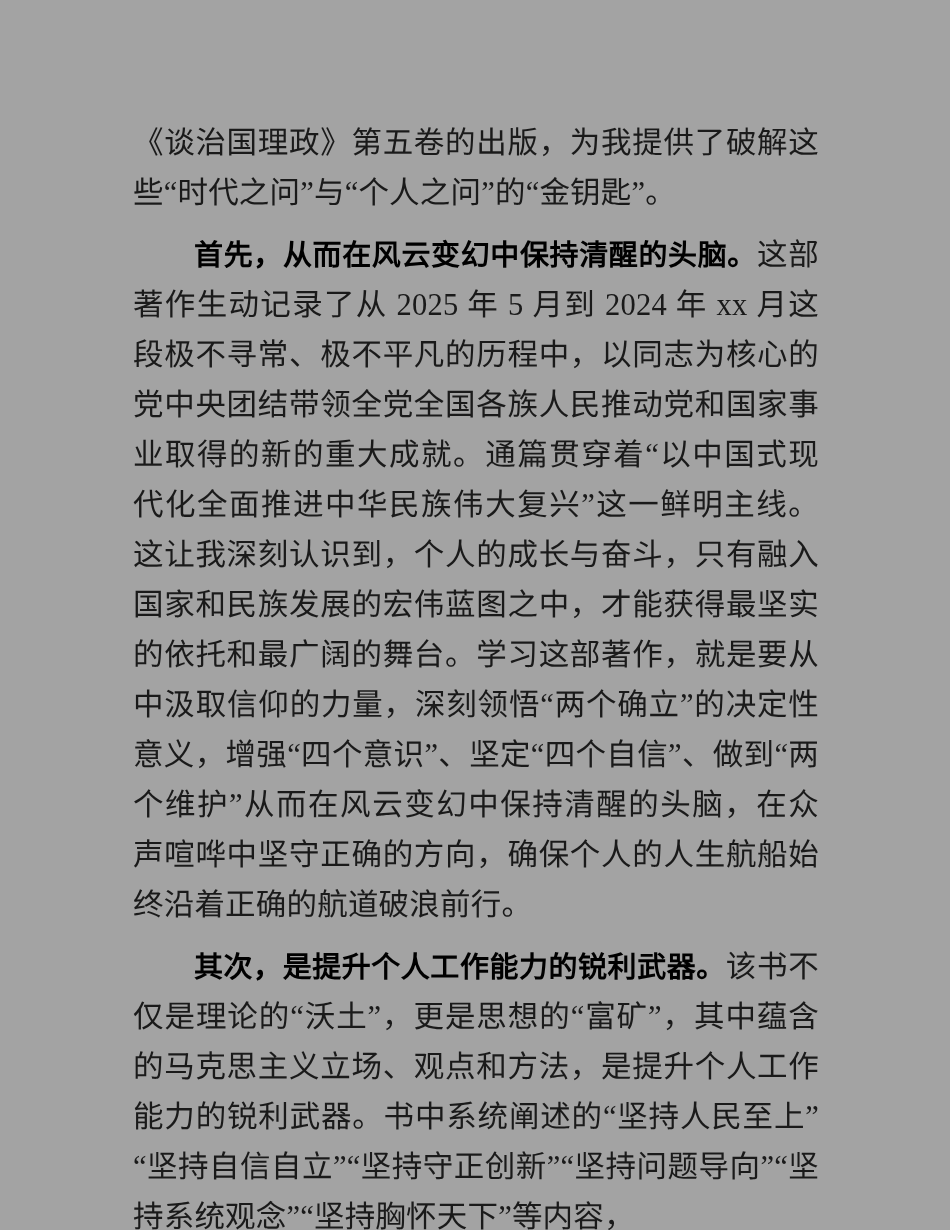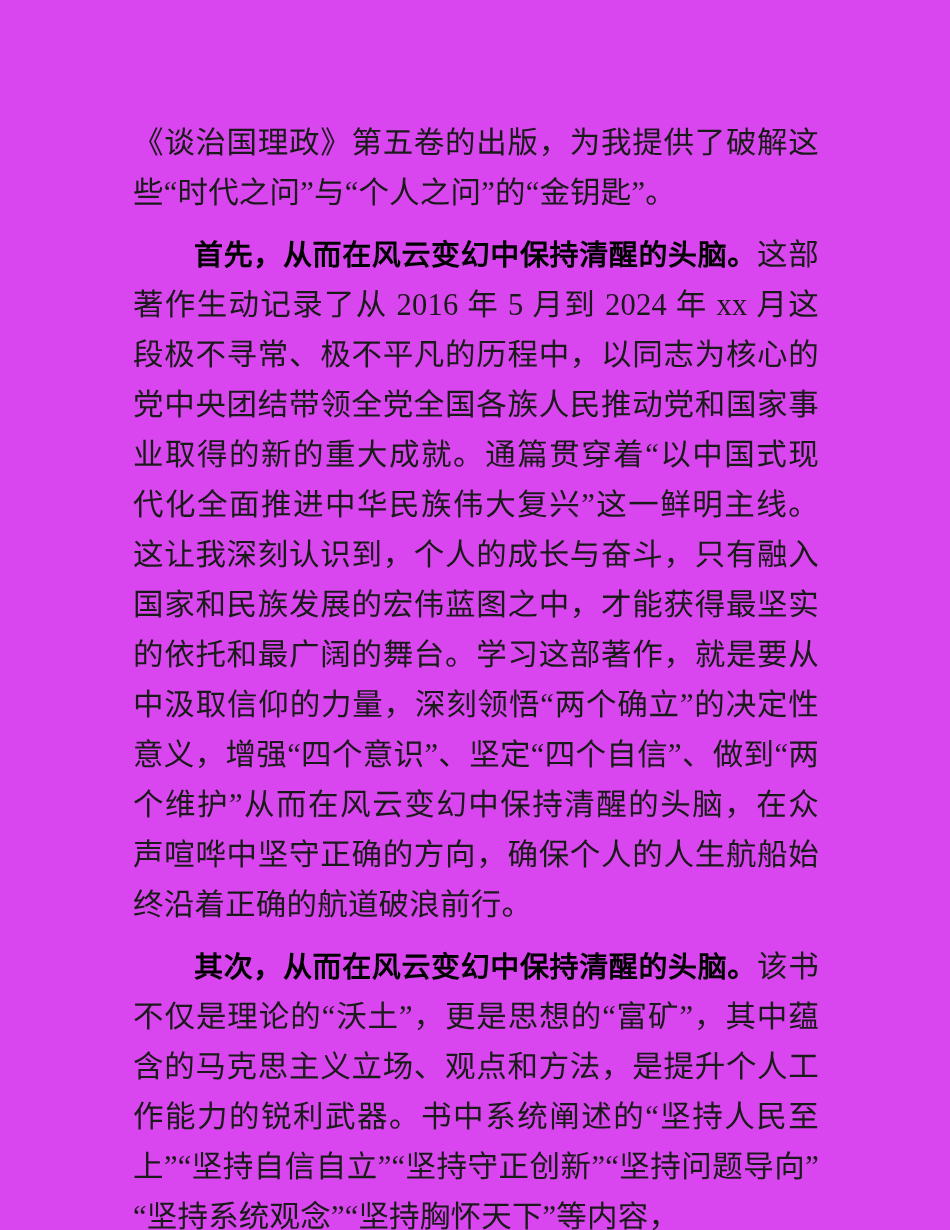--- a/index.html
+++ b/index.html
@@ -7,21 +7,21 @@
     margin: 0;
     padding: 0;
     background: #ffffff;
   }
 
   .page {
     position: relative;
     width: 950px;
     height: 1230px;
     margin: 0 auto;
-    background: #d946ef;
+    background: #a3a3a3;
     overflow: hidden;
     box-sizing: border-box;
   }
 
   .text-column {
     position: absolute;
     left: 133px;
     top: 118px;
     width: 686px;
   }
@@ -59,21 +59,21 @@
 <body>
 
 <div class="page">
   <div class="text-column">
 
     <p class="para">
       <span>《谈治国理政》第五卷的出版，为我提供了破解这些“时代之问”与“个人之问”的“金钥匙”。</span>
     </p>
 
     <p class="para indent">
-      <span class="lead">首先，从而在风云变幻中保持清醒的头脑。</span><span>这部著作生动记录了从 2016 年 5 月到 2024 年 xx 月这段极不寻常、极不平凡的历程中，以同志为核心的党中央团结带领全党全国各族人民推动党和国家事业取得的新的重大成就。通篇贯穿着“以中国式现代化全面推进中华民族伟大复兴”这一鲜明主线。这让我深刻认识到，个人的成长与奋斗，只有融入国家和民族发展的宏伟蓝图之中，才能获得最坚实的依托和最广阔的舞台。学习这部著作，就是要从中汲取信仰的力量，深刻领悟“两个确立”的决定性意义，增强“四个意识”、坚定“四个自信”、做到“两个维护”从而在风云变幻中保持清醒的头脑，在众声喧哗中坚守正确的方向，确保个人的人生航船始终沿着正确的航道破浪前行。</span>
+      <span class="lead">首先，从而在风云变幻中保持清醒的头脑。</span><span>这部著作生动记录了从 2025 年 5 月到 2024 年 xx 月这段极不寻常、极不平凡的历程中，以同志为核心的党中央团结带领全党全国各族人民推动党和国家事业取得的新的重大成就。通篇贯穿着“以中国式现代化全面推进中华民族伟大复兴”这一鲜明主线。这让我深刻认识到，个人的成长与奋斗，只有融入国家和民族发展的宏伟蓝图之中，才能获得最坚实的依托和最广阔的舞台。学习这部著作，就是要从中汲取信仰的力量，深刻领悟“两个确立”的决定性意义，增强“四个意识”、坚定“四个自信”、做到“两个维护”从而在风云变幻中保持清醒的头脑，在众声喧哗中坚守正确的方向，确保个人的人生航船始终沿着正确的航道破浪前行。</span>
     </p>
 
     <p class="para indent">
-      <span class="lead">其次，从而在风云变幻中保持清醒的头脑。</span><span>该书不仅是理论的“沃土”，更是思想的“富矿”，其中蕴含的马克思主义立场、观点和方法，是提升个人工作能力的锐利武器。书中系统阐述的“坚持人民至上”“坚持自信自立”“坚持守正创新”“坚持问题导向”“坚持系统观念”“坚持胸怀天下”等内容，</span>
+      <span class="lead">其次，是提升个人工作能力的锐利武器。</span><span>该书不仅是理论的“沃土”，更是思想的“富矿”，其中蕴含的马克思主义立场、观点和方法，是提升个人工作能力的锐利武器。书中系统阐述的“坚持人民至上”“坚持自信自立”“坚持守正创新”“坚持问题导向”“坚持系统观念”“坚持胸怀天下”等内容，</span>
     </p>
 
   </div>
 </div>
 
 </body></html>

